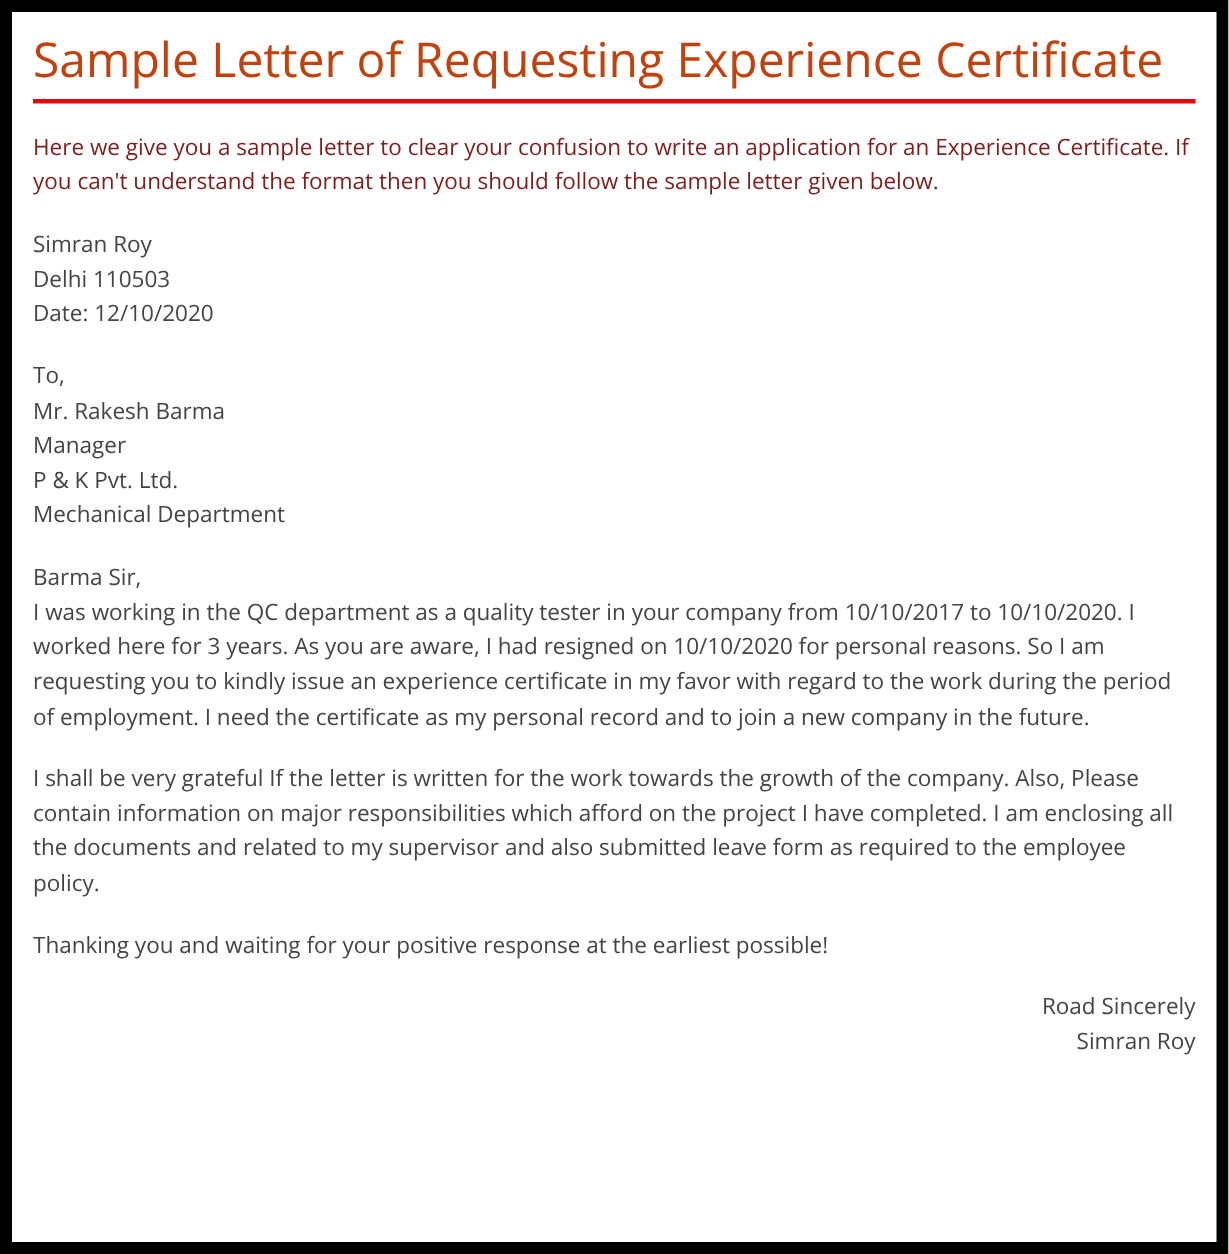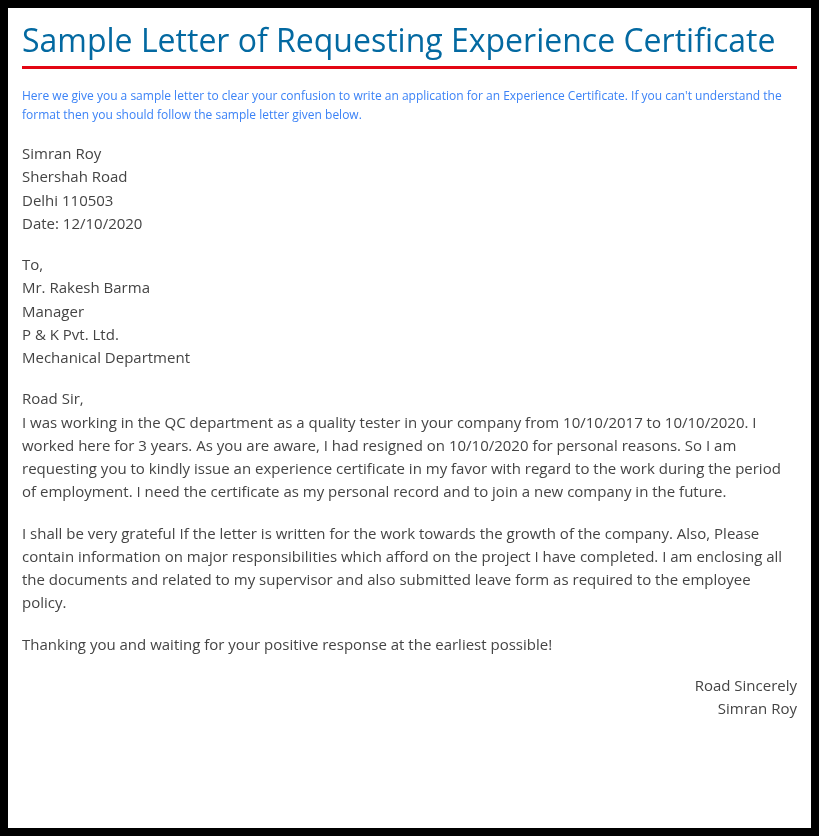--- a/index.html
+++ b/index.html
@@ -15,32 +15,32 @@
     }
     .outer-border {
       border: 8px solid #000;
       width: 819px;
       height: 836px;
       padding: 12px 14px;
     }
     .title {
       font-size: 32px;
       font-weight: 400;
-      color: #0369a1;
+      color: #c2410c;
       line-height: 1.25;
       margin-bottom: 6px;
     }
     .red-divider {
       border: none;
       border-top: 3px solid #e30613;
       margin-bottom: 18px;
     }
     .intro {
-      font-size: 12px;
-      color: #3b82f6;
+      font-size: 15px;
+      color: #7f1d1d;
       line-height: 1.55;
       margin-bottom: 18px;
     }
     .block {
       font-size: 15px;
       color: #444;
       line-height: 1.55;
       margin-bottom: 18px;
     }
     .block div {
@@ -69,36 +69,35 @@
 <body>
 
 <div class="outer-border">
   <h1 class="title">Sample Letter of Requesting Experience Certificate</h1>
   <hr class="red-divider">
 
   <p class="intro">Here we give you a sample letter to clear your confusion to write an application for an Experience Certificate. If you can't understand the format then you should follow the sample letter given below.</p>
 
   <div class="block">
     <div>Simran Roy</div>
-    <div>Shershah Road</div>
     <div>Delhi 110503</div>
     <div>Date: 12/10/2020</div>
   </div>
 
   <div class="block">
     <div>To,</div>
     <div>Mr. Rakesh Barma</div>
     <div>Manager</div>
     <div>P &amp; K Pvt. Ltd.</div>
     <div>Mechanical Department</div>
   </div>
 
 
   <div class="body-para">
-    <div>Road Sir,</div>
+    <div>Barma Sir,</div>
     <span>I was working in the QC department as a quality tester in your company from 10/10/2017 to 10/10/2020. I worked here for 3 years. As you are aware, I had resigned on 10/10/2020 for personal reasons. So I am requesting you to kindly issue an experience certificate in my favor with regard to the work during the period of employment. I need the certificate as my personal record and to join a new company in the future.</span>
   </div>
 
   <p class="body-para">I shall be very grateful If the letter is written for the work towards the growth of the company. Also, Please contain information on major responsibilities which afford on the project I have completed. I am enclosing all the documents and related to my supervisor and also submitted leave form as required to the employee policy.</p>
 
   <p class="body-para">Thanking you and waiting for your positive response at the earliest possible!</p>
 
   <div class="closing">
     <div>Road Sincerely</div>
     <div>Simran Roy</div>

